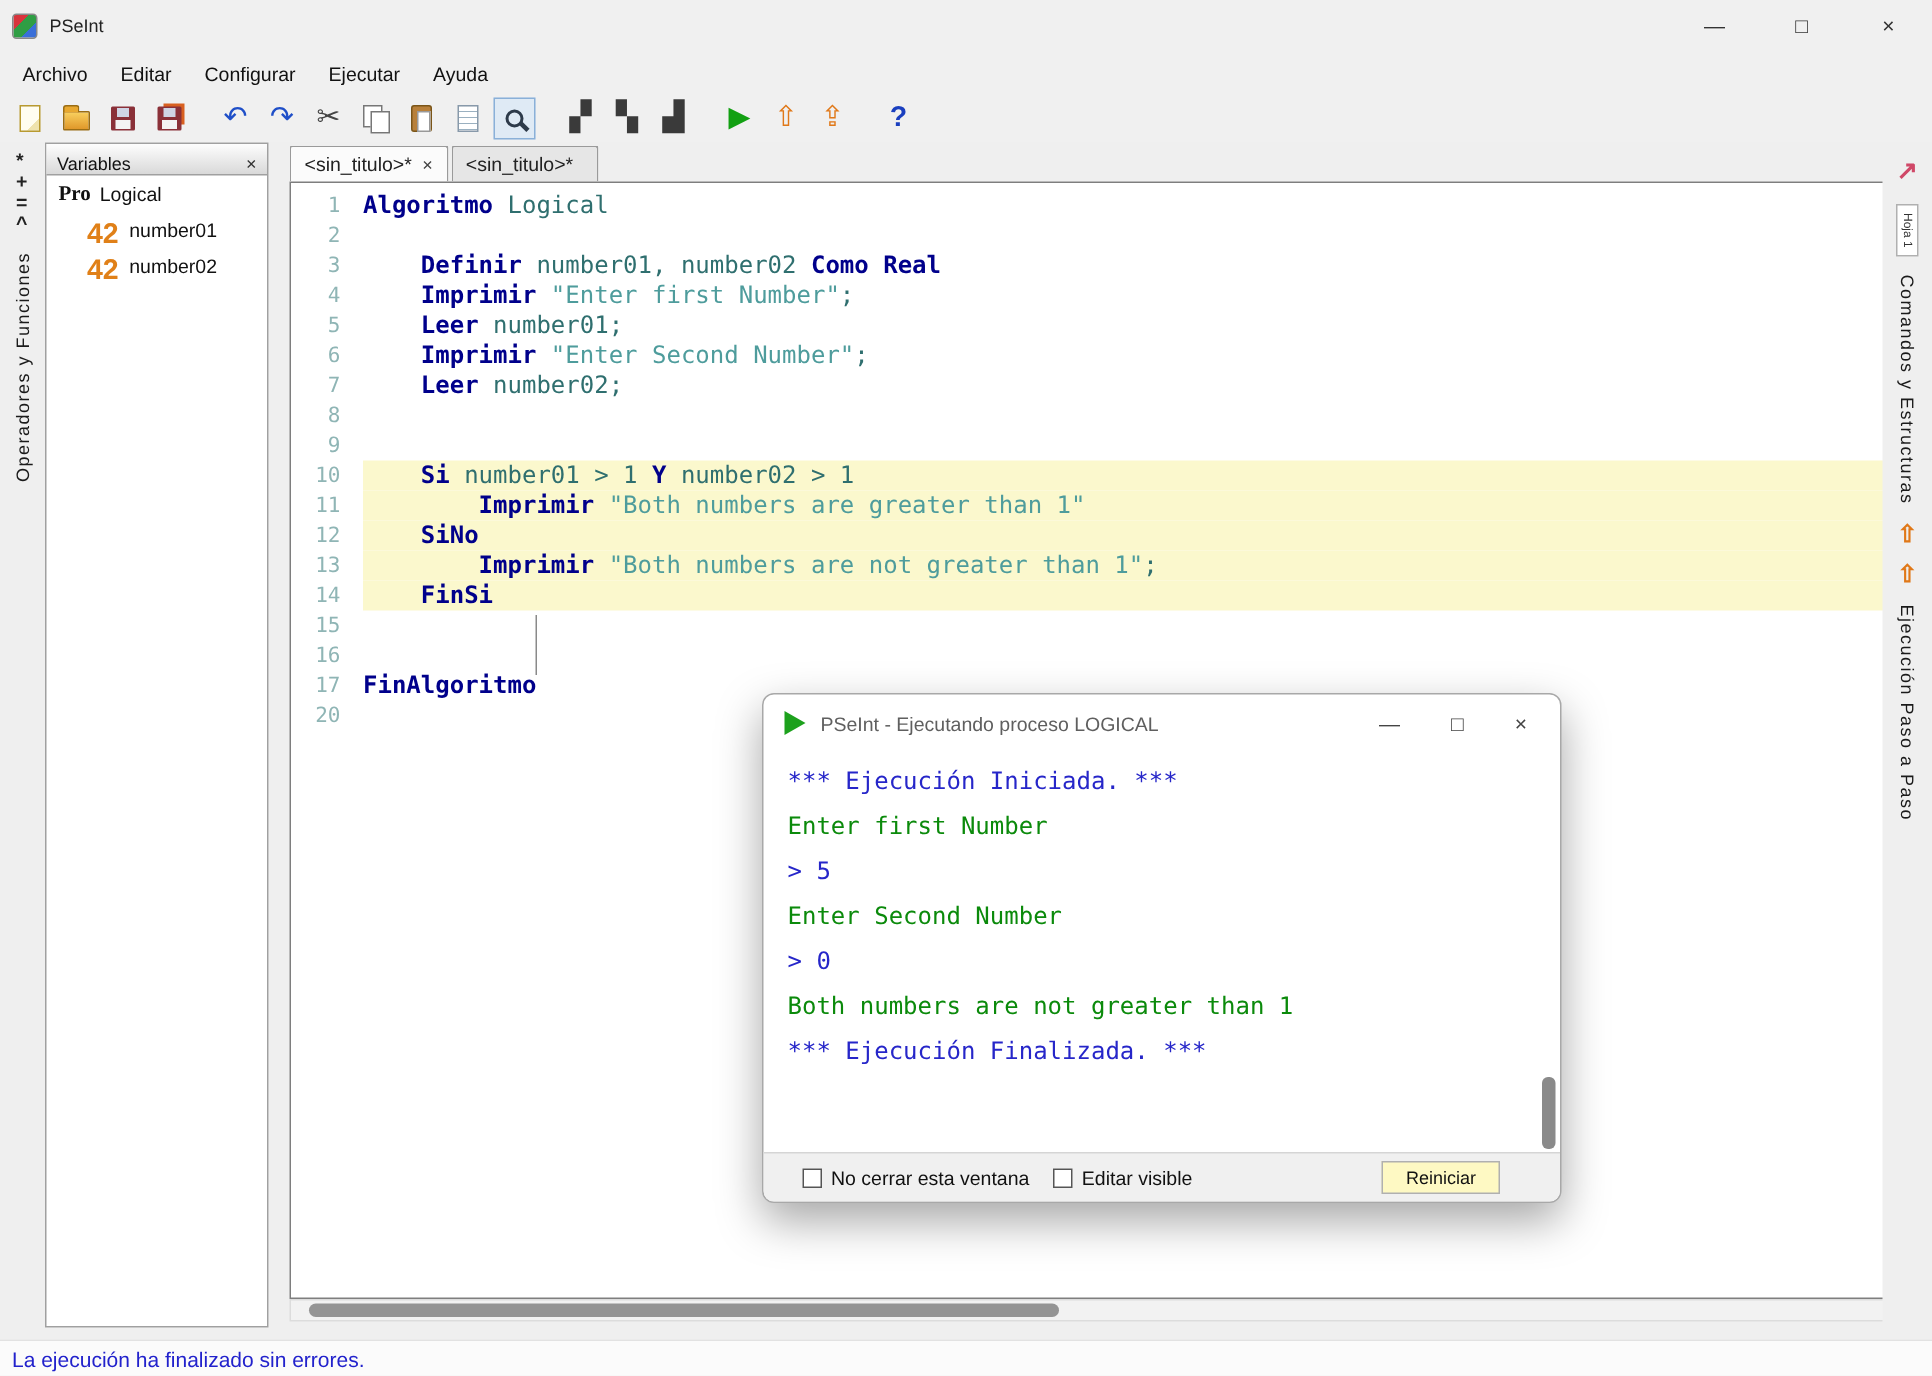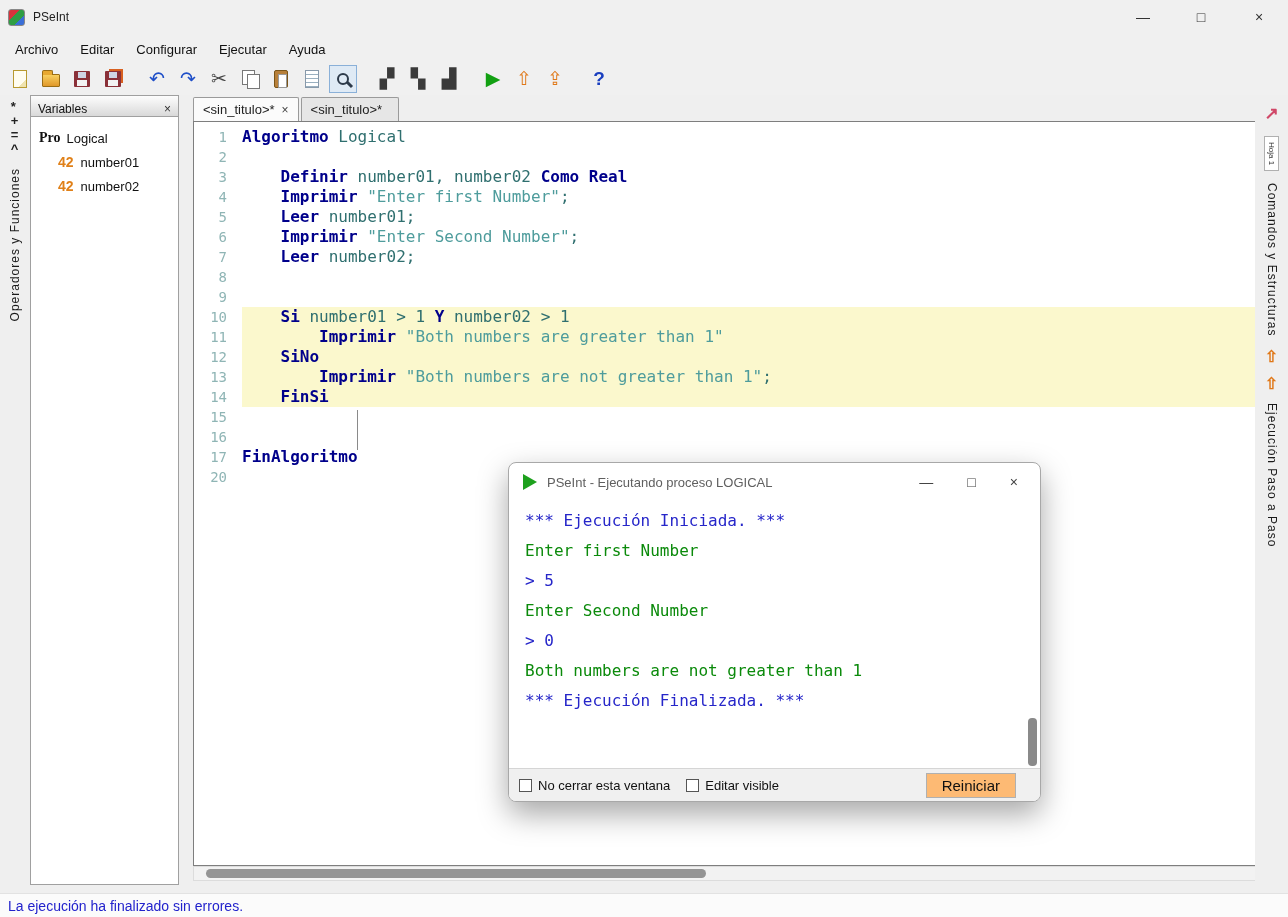--- a/index.html
+++ b/index.html
@@ -45,24 +45,24 @@
   
   .left-strip{position:absolute;left:0;top:95px;bottom:32px;width:29px;background:#efefef;display:flex;flex-direction:column;align-items:center;padding-top:5px}
   .ls-sym{font-size:13px;font-weight:700;color:#222;line-height:14px}
   .vtext-left{writing-mode:vertical-rl;transform:rotate(180deg);font-size:12px;color:#1a1a1a;margin-top:12px;letter-spacing:1px}
 
   
   .vpanel{position:absolute;left:30px;top:95px;width:149px;bottom:32px;border:1px solid #a0a0a0;background:#fff;display:flex;flex-direction:column}
   .vp-title{height:21px;background:linear-gradient(#fdfdfd,#d9d9d9);border-bottom:1px solid #a0a0a0;display:flex;align-items:flex-end;padding:0 7px;font-size:12px;color:#111;flex:0 0 21px}
   .vp-close{margin-left:auto;font-size:12px;color:#333}
   .vp-body{flex:1;padding-top:5px}
-  .vp-row{display:flex;align-items:flex-end;height:24px;padding-left:8px}
+  .vp-row{display:flex;align-items:flex-start;height:24px;padding-left:8px}
   .vp-row.child{padding-left:27px}
   .pro-ico{font-family:"Liberation Serif",serif;font-weight:700;font-size:14px;color:#111;margin-right:6px}
-  .num-ico{color:#e08018;font-weight:700;font-size:14px;margin-right:7px}
+  .num-ico{color:#e08018;font-weight:700;font-size:19px;margin-right:7px}
   .vp-label{font-size:13px;color:#111}
 
   
   .editor-wrap{position:absolute;left:193px;top:95px;width:1177px;bottom:36px}
   .tabbar{height:26px;display:flex;align-items:flex-end;position:relative;background:#efefef}
   .tab{height:24px;display:flex;align-items:center;padding:0 9px;border:1px solid #9a9a9a;border-bottom:none;background:#e6e6e6;margin-right:2px;border-radius:2px 2px 0 0}
   .tab.active{background:#fbfbfb}
   .tab-label{font-size:13px;color:#222;margin-right:7px}
   .tab-close{font-size:12px;color:#444}
   .tab-overflow{position:absolute;right:3px;top:3px;width:19px;height:18px;border:1px solid #bbb;background:#fff;display:flex;align-items:center;justify-content:center;font-size:10px;color:#555}
@@ -95,24 +95,24 @@
   .play-ico{width:0;height:0;border-left:14px solid #1da11d;border-top:8px solid transparent;border-bottom:8px solid transparent;margin-right:10px}
   .con-title-text{font-size:13px;color:#5f5f5f}
   .con-controls{margin-left:auto;display:flex;gap:34px;padding-right:8px}
   .con-wc{font-size:14px;color:#444}
   .con-body{flex:1;position:relative;padding:5px 16px}
   .cline{font-family:"DejaVu Sans Mono",monospace;font-size:16px;line-height:30px;white-space:pre}
   .c-blue{color:var(--console-blue)}
   .c-green{color:var(--console-green)}
   .con-scroll{position:absolute;top:2px;bottom:2px;right:3px;width:11px}
   .con-thumb{position:absolute;bottom:0;right:0;width:9px;height:48px;background:#8a8a8a;border-radius:4px}
-  .con-footer{flex:0 0 33px;background:#f0f0f0;border-top:1px solid #d5d5d5;display:flex;align-items:center;padding:0 10px}
+  .con-footer{flex:0 0 33px;background:#f0f0f0;border-top:1px solid #d5d5d5;display:flex;align-items:center;padding:0 26px}
   .cb{width:13px;height:13px;border:1px solid #555;background:#fff;flex:0 0 13px;margin-right:6px}
   .cb-label{font-size:13px;color:#111;margin-right:16px}
-  .btn{margin-left:auto;margin-right:14px;background:#fdba74;border:1px solid #b0b0b0;padding:3px 15px;font-size:15px;color:#111}
+  .btn{margin-left:auto;margin-right:14px;background:#fef9c3;border:1px solid #b0b0b0;padding:3px 15px;font-size:12px;color:#111}
 </style>
 </head>
 <body>
 
 <div class="titlebar">
   <div class="app-logo"></div>
   <div class="title-text">PSeInt</div>
   <div class="win-controls">
     <div class="wc">—</div>
     <div class="wc">□</div>

